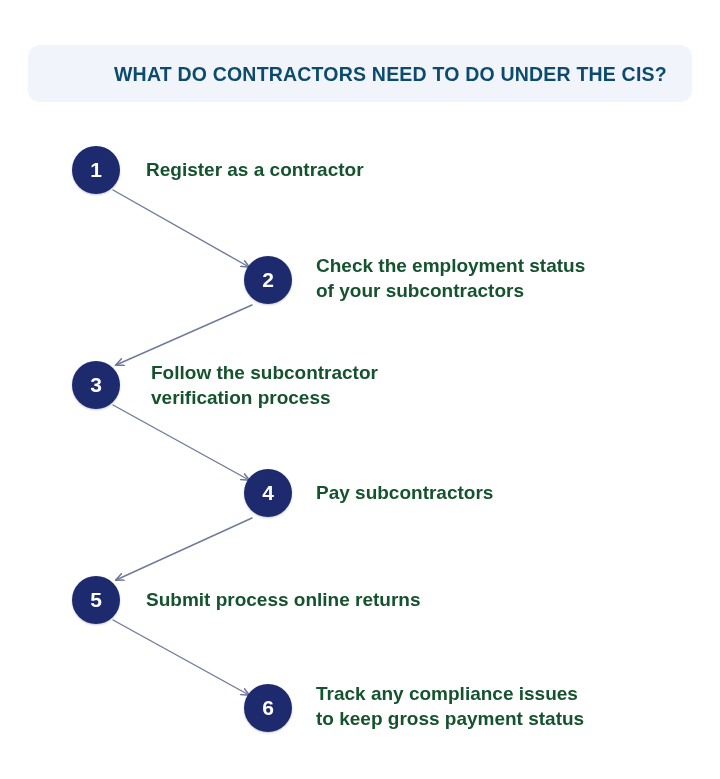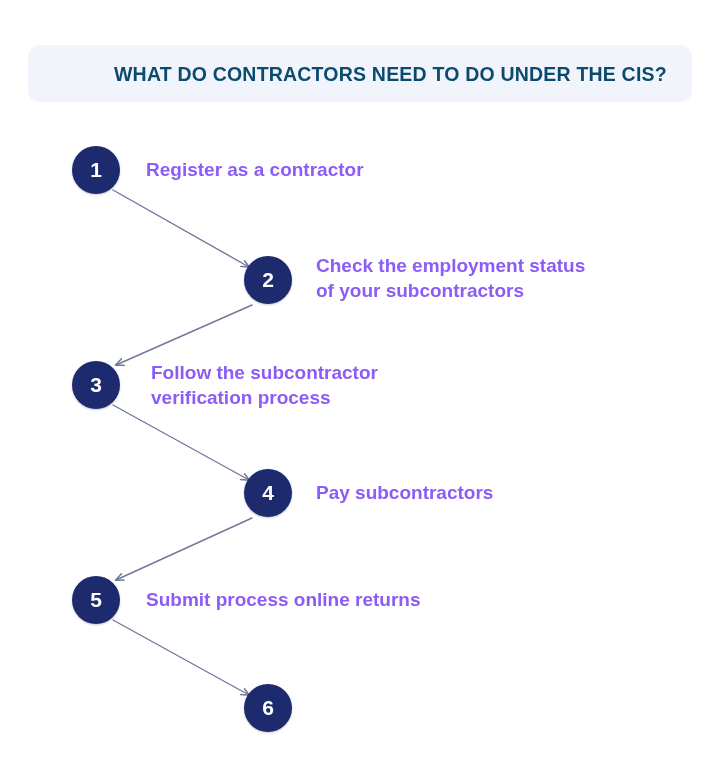--- a/index.html
+++ b/index.html
@@ -58,21 +58,21 @@
     font-size: 21px;
     font-weight: bold;
     display: flex;
     align-items: center;
     justify-content: center;
     font-family: "Liberation Sans", sans-serif;
     box-shadow: 0 1px 2px rgba(30,40,100,0.25);
   }
   .step-label {
     position: absolute;
-    color: #8b5cf6;
+    color: #14532d;
     font-size: 19px;
     font-weight: bold;
     line-height: 25px;
     font-family: "Liberation Sans", sans-serif;
     white-space: pre-line;
   }
   
   .badge-1 { left: 72px; top: 146px; }
   .label-1 { left: 146px; top: 157px; }
   .badge-3 { left: 72px; top: 361px; }
@@ -121,14 +121,16 @@
   <div class="step-label label-3">Follow the subcontractor
 verification process</div>
 
   <div class="badge badge-4">4</div>
   <div class="step-label label-4">Pay subcontractors</div>
 
   <div class="badge badge-5">5</div>
   <div class="step-label label-5">Submit process online returns</div>
 
   <div class="badge badge-6">6</div>
+  <div class="step-label label-6">Track any compliance issues
+to keep gross payment status</div>
 
 </div>
 
 </body></html>

